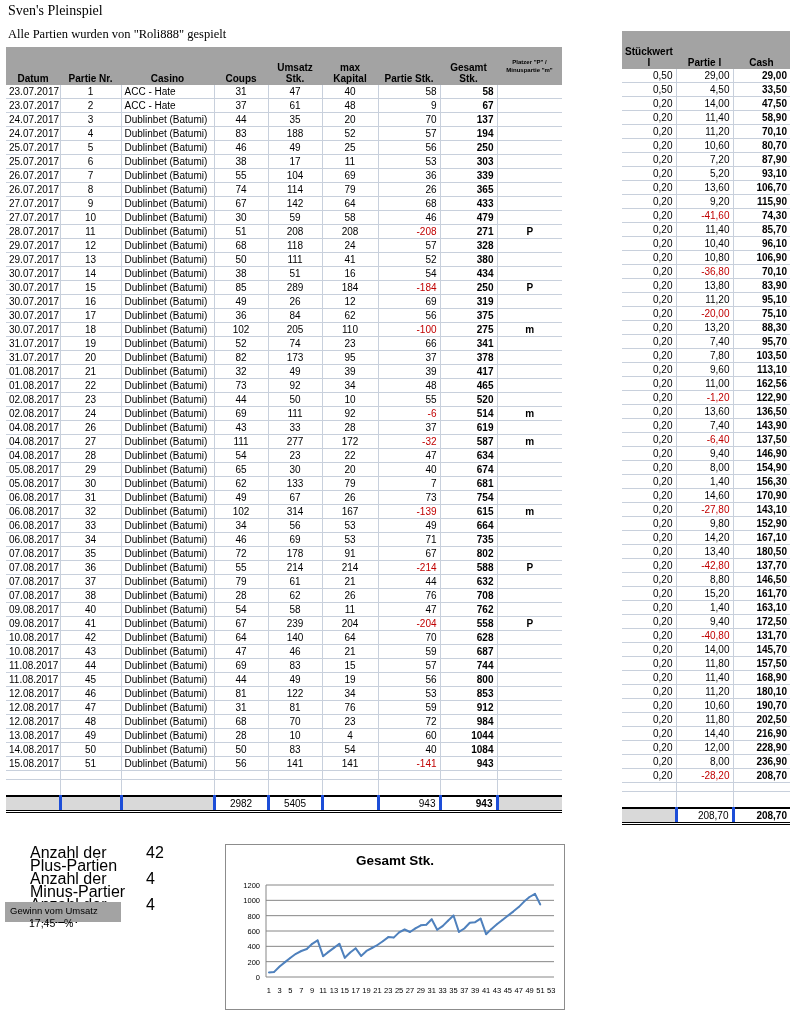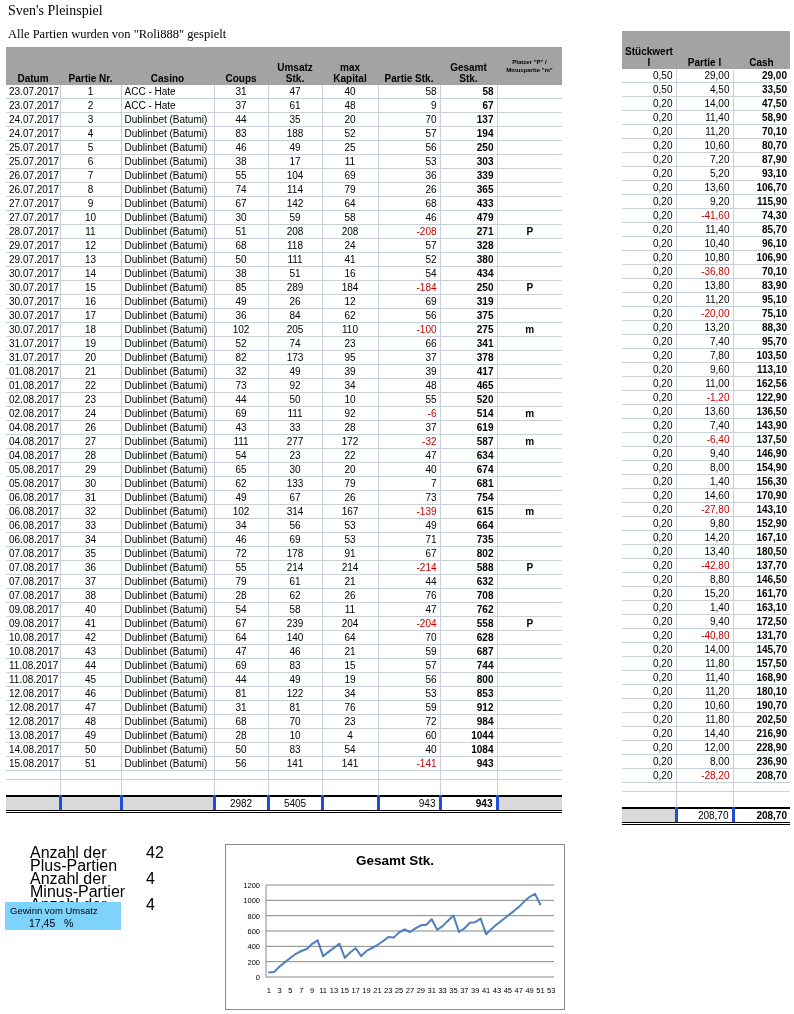--- a/index.html
+++ b/index.html
@@ -20,21 +20,21 @@
   tr.spacer td { height:15px; }
   tr.total td { background:#fff; border-top:2px solid #000; border-bottom:3px double #000; border-right:3px solid #1d4ed8; }
   tr.total td.grey { background:#d9d9d9; }
 
   #main { left:6px; top:47px; width:556px; }
   #right { left:622px; top:31px; width:168px; }
 
   .stats { position:absolute; left:8px; top:846px; font-size:16px; line-height:13px;margin-left:22px; }
   .stats .row { display:flex; }
   .stats .lbl { width:116px; }
-  .gain { position:absolute; left:5px; top:902px; width:116px; height:28px; background:#7dd3fc; font-size:9.5px; }
+  .gain { position:absolute; left:5px; top:902px; width:116px; height:20px; background:#a3a3a3; font-size:9.5px; }
   .gain .lbl { position:absolute; left:5px; top:3px; }
   .gain .val { position:absolute; left:24px; top:15px; font-weight:normal; font-size:10.5px; }
 
   .chart { position:absolute; left:225px; top:844px; width:338px; height:164px; border:1px solid #8c8c8c; background:#fff; }
   .chart svg { position:absolute; left:0; top:0; }
   .chart-title { position:absolute; left:0; top:8px; width:338px; text-align:center; font-weight:bold; font-size:13.5px; }
 </style>
 </head>
 <body>
 

